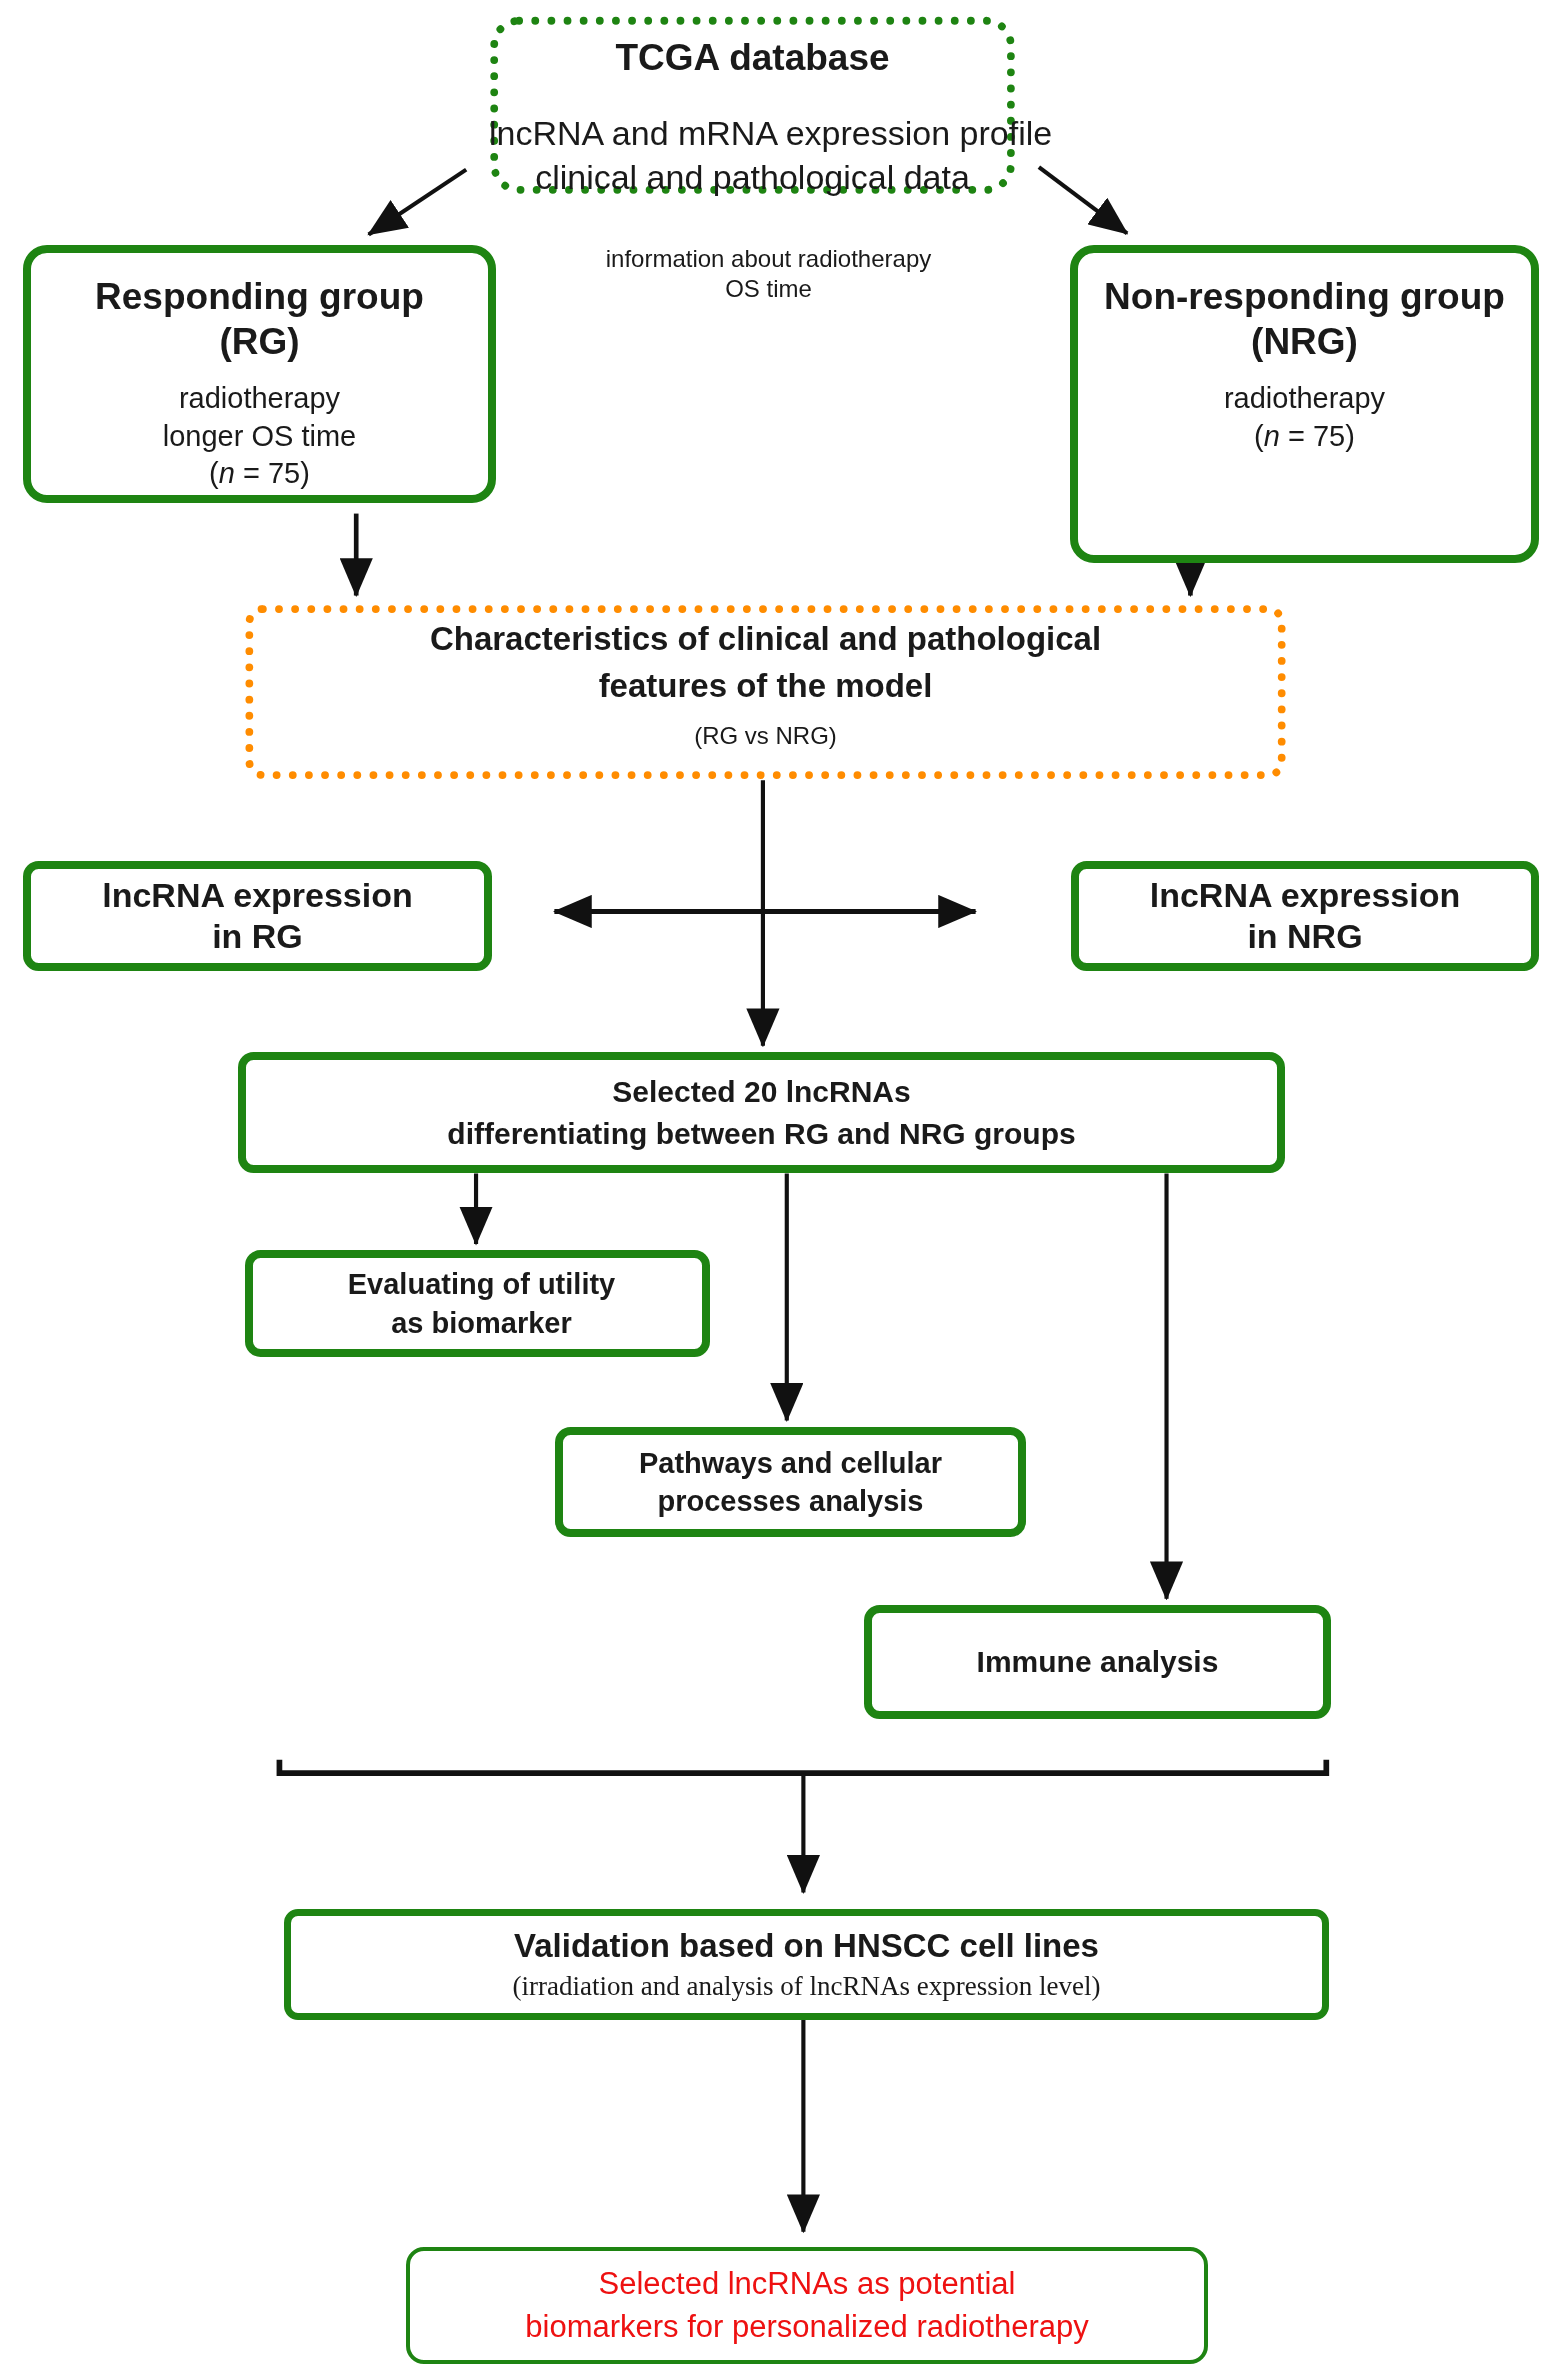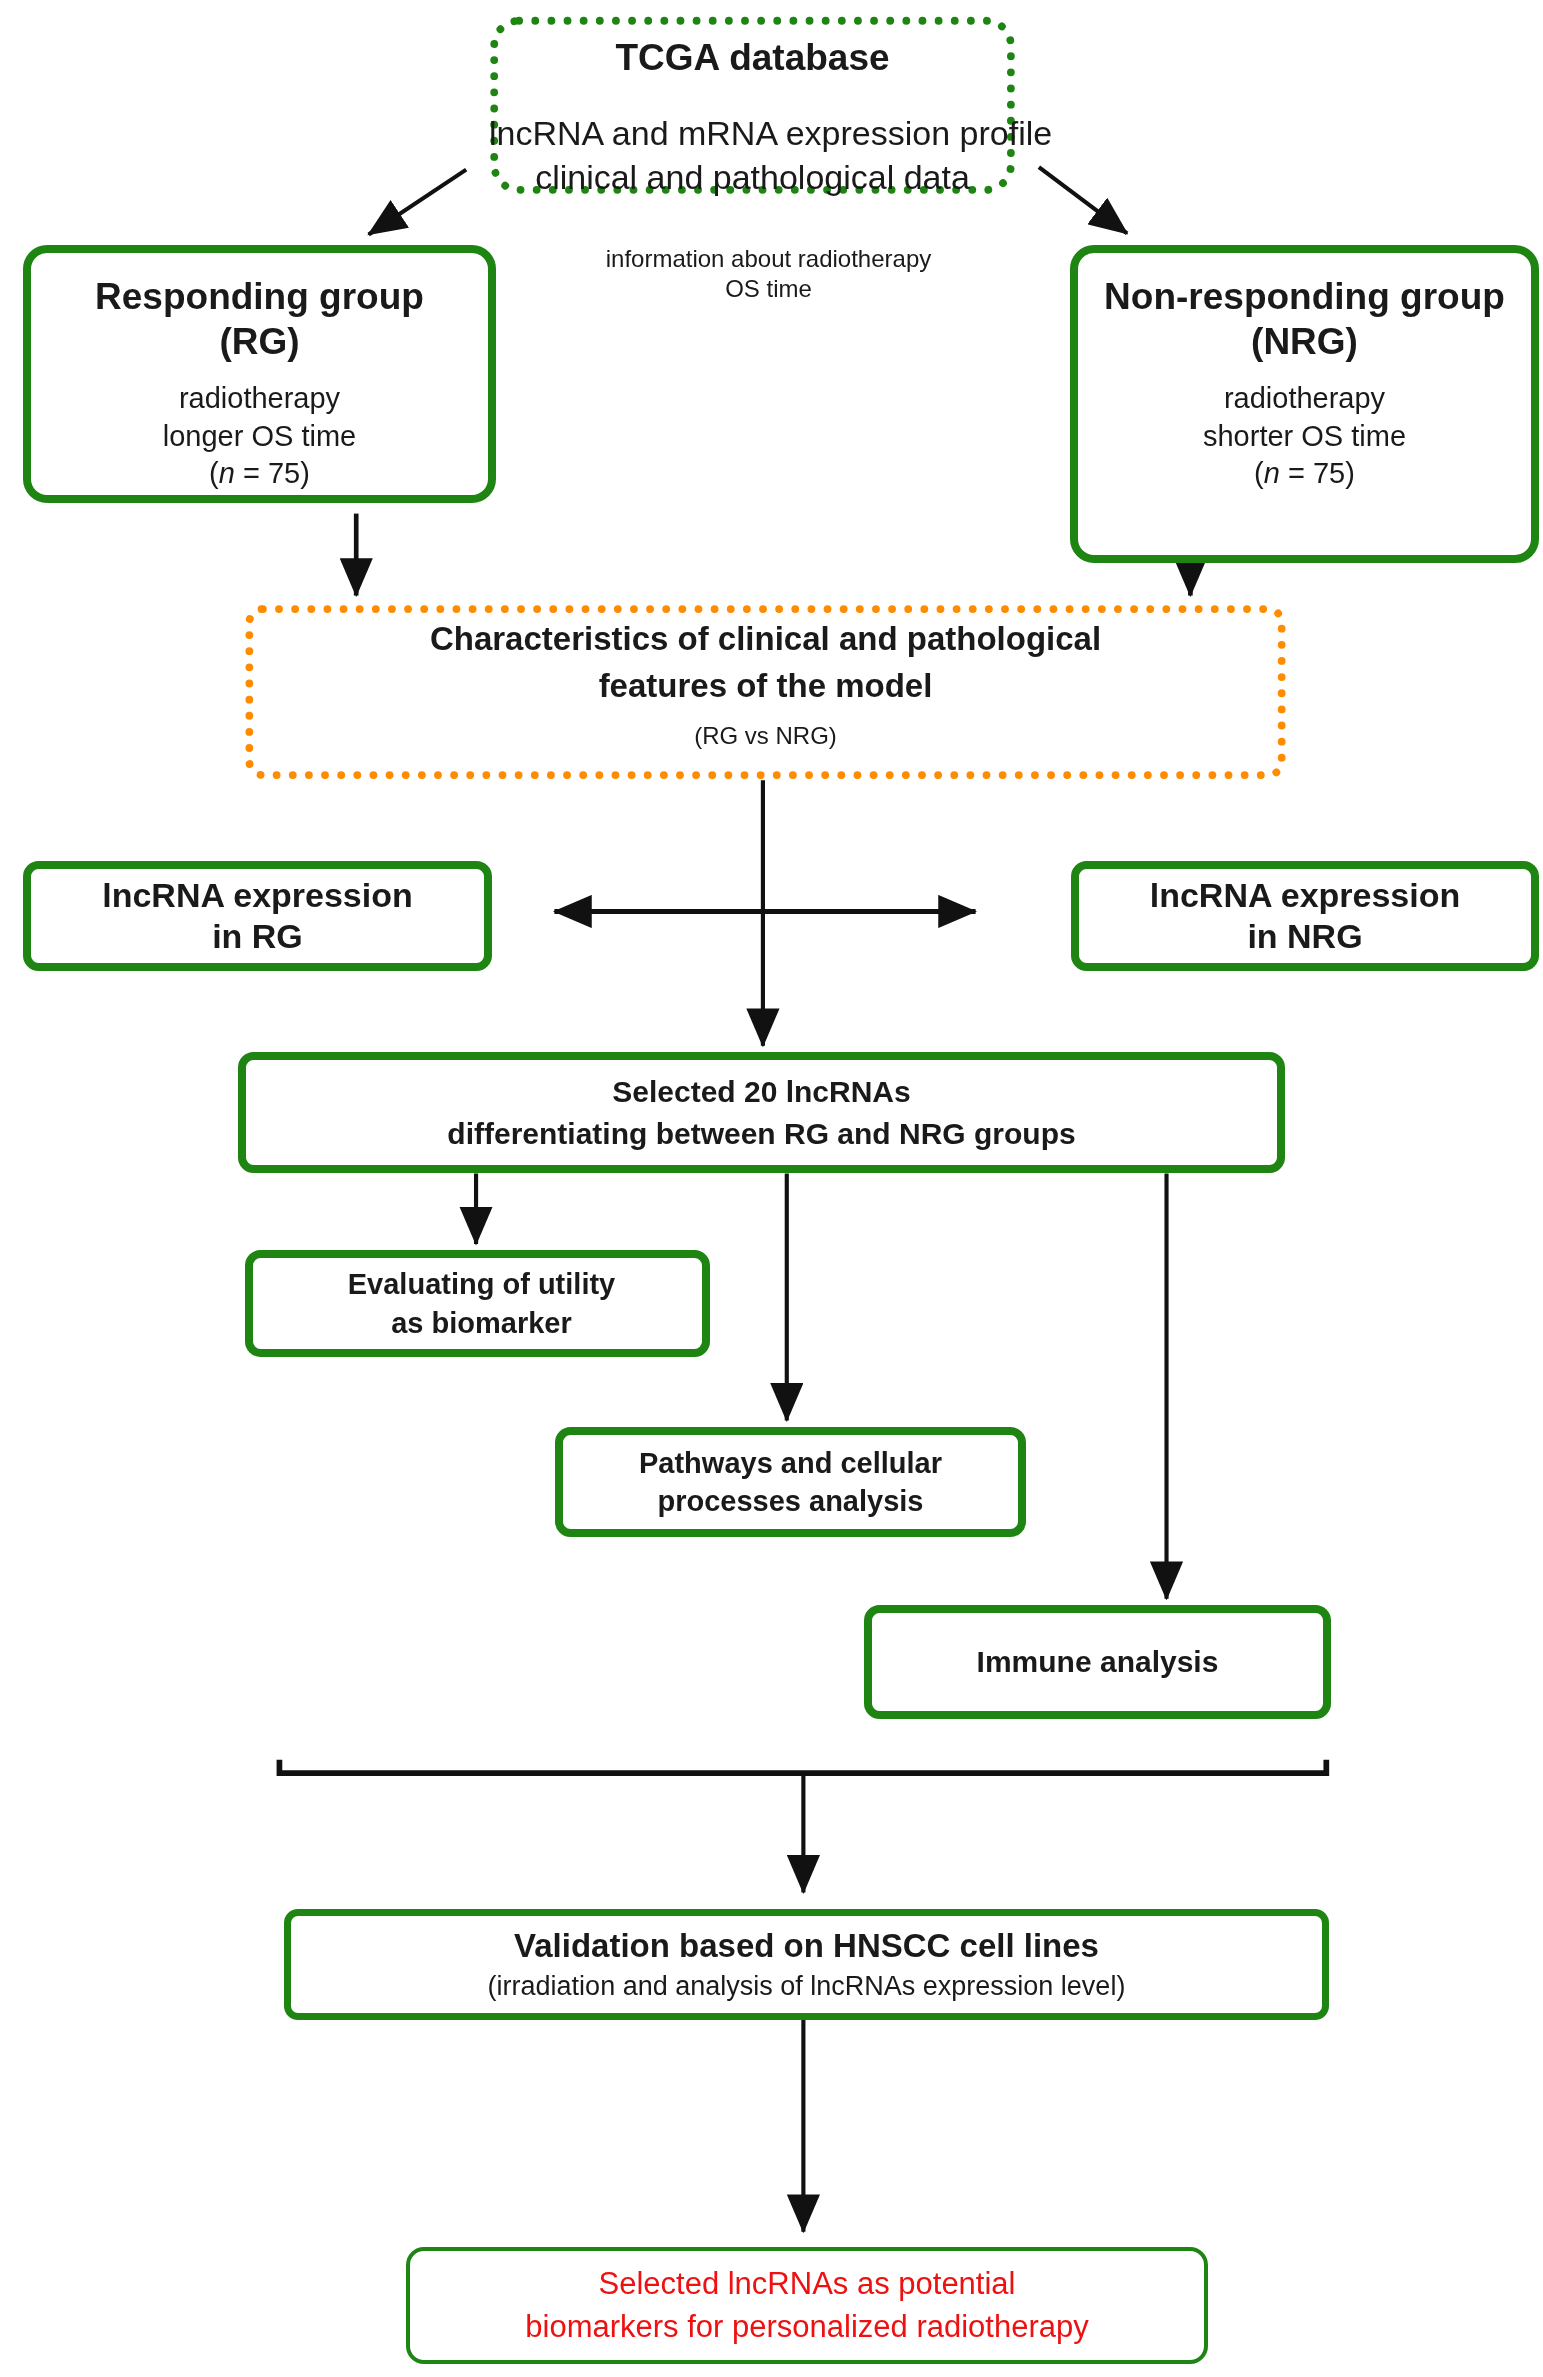--- a/index.html
+++ b/index.html
@@ -72,21 +72,21 @@
   
   .eval-box    { left: 245px;  top: 1250px; width: 465px; height: 107px; border-radius: 15.6px; padding-left: 8px; }
   .path-box    { left: 555px; top: 1427px; width: 471px; height: 110px; border-radius: 15.6px; }
   .immune-box  { left: 864px; top: 1605px; width: 467px; height: 114px; border-radius: 15.6px; }
   .analysis-label { font-size: 29px; font-weight: 700; line-height: 1.32; }
   .immune-label   { font-size: 30px; font-weight: 700; }
 
   
   .validation-box { left: 284px; top: 1909px; width: 1045px; height: 111px; border-radius: 14px; border-width: 7.8px; }
   .validation-title { font-size: 33px; font-weight: 700; }
-  .validation-sub   { font-size: 27px; margin-top: 6.2px; }
+  .validation-sub   { font-size: 27px; margin-top: 6.2px; font-family: Liberation Serif, serif; }
 
   
   .result-box { left: 406px; top: 2247px; width: 802px; height: 117px;
                 border: 4.7px solid #1e8412; border-radius: 18px; }
   .result-label { font-size: 31px; line-height: 1.38; color: #ee1111; }
 </style>
 </head>
 <body>
 
 <div id="canvas">
@@ -140,21 +140,20 @@
     </div>
   </div>
 
   <div class="box solid-green nrg-box">
     <div class="group-title">
       <div class="line">Non-responding group</div>
       <div class="line">(NRG)</div>
     </div>
     <div class="group-body">
       <div class="line">radiotherapy</div>
-      <div class="line">shorter OS time</div>
       <div class="line"><span>(</span><span class="nvar">n</span><span> = 75)</span></div>
     </div>
   </div>
 
   <div class="box char-box">
     <div class="char-title">
       <div class="line">Characteristics of clinical and pathological</div>
       <div class="line">features of the model</div>
     </div>
     <div class="line char-sub">(RG vs NRG)</div>

